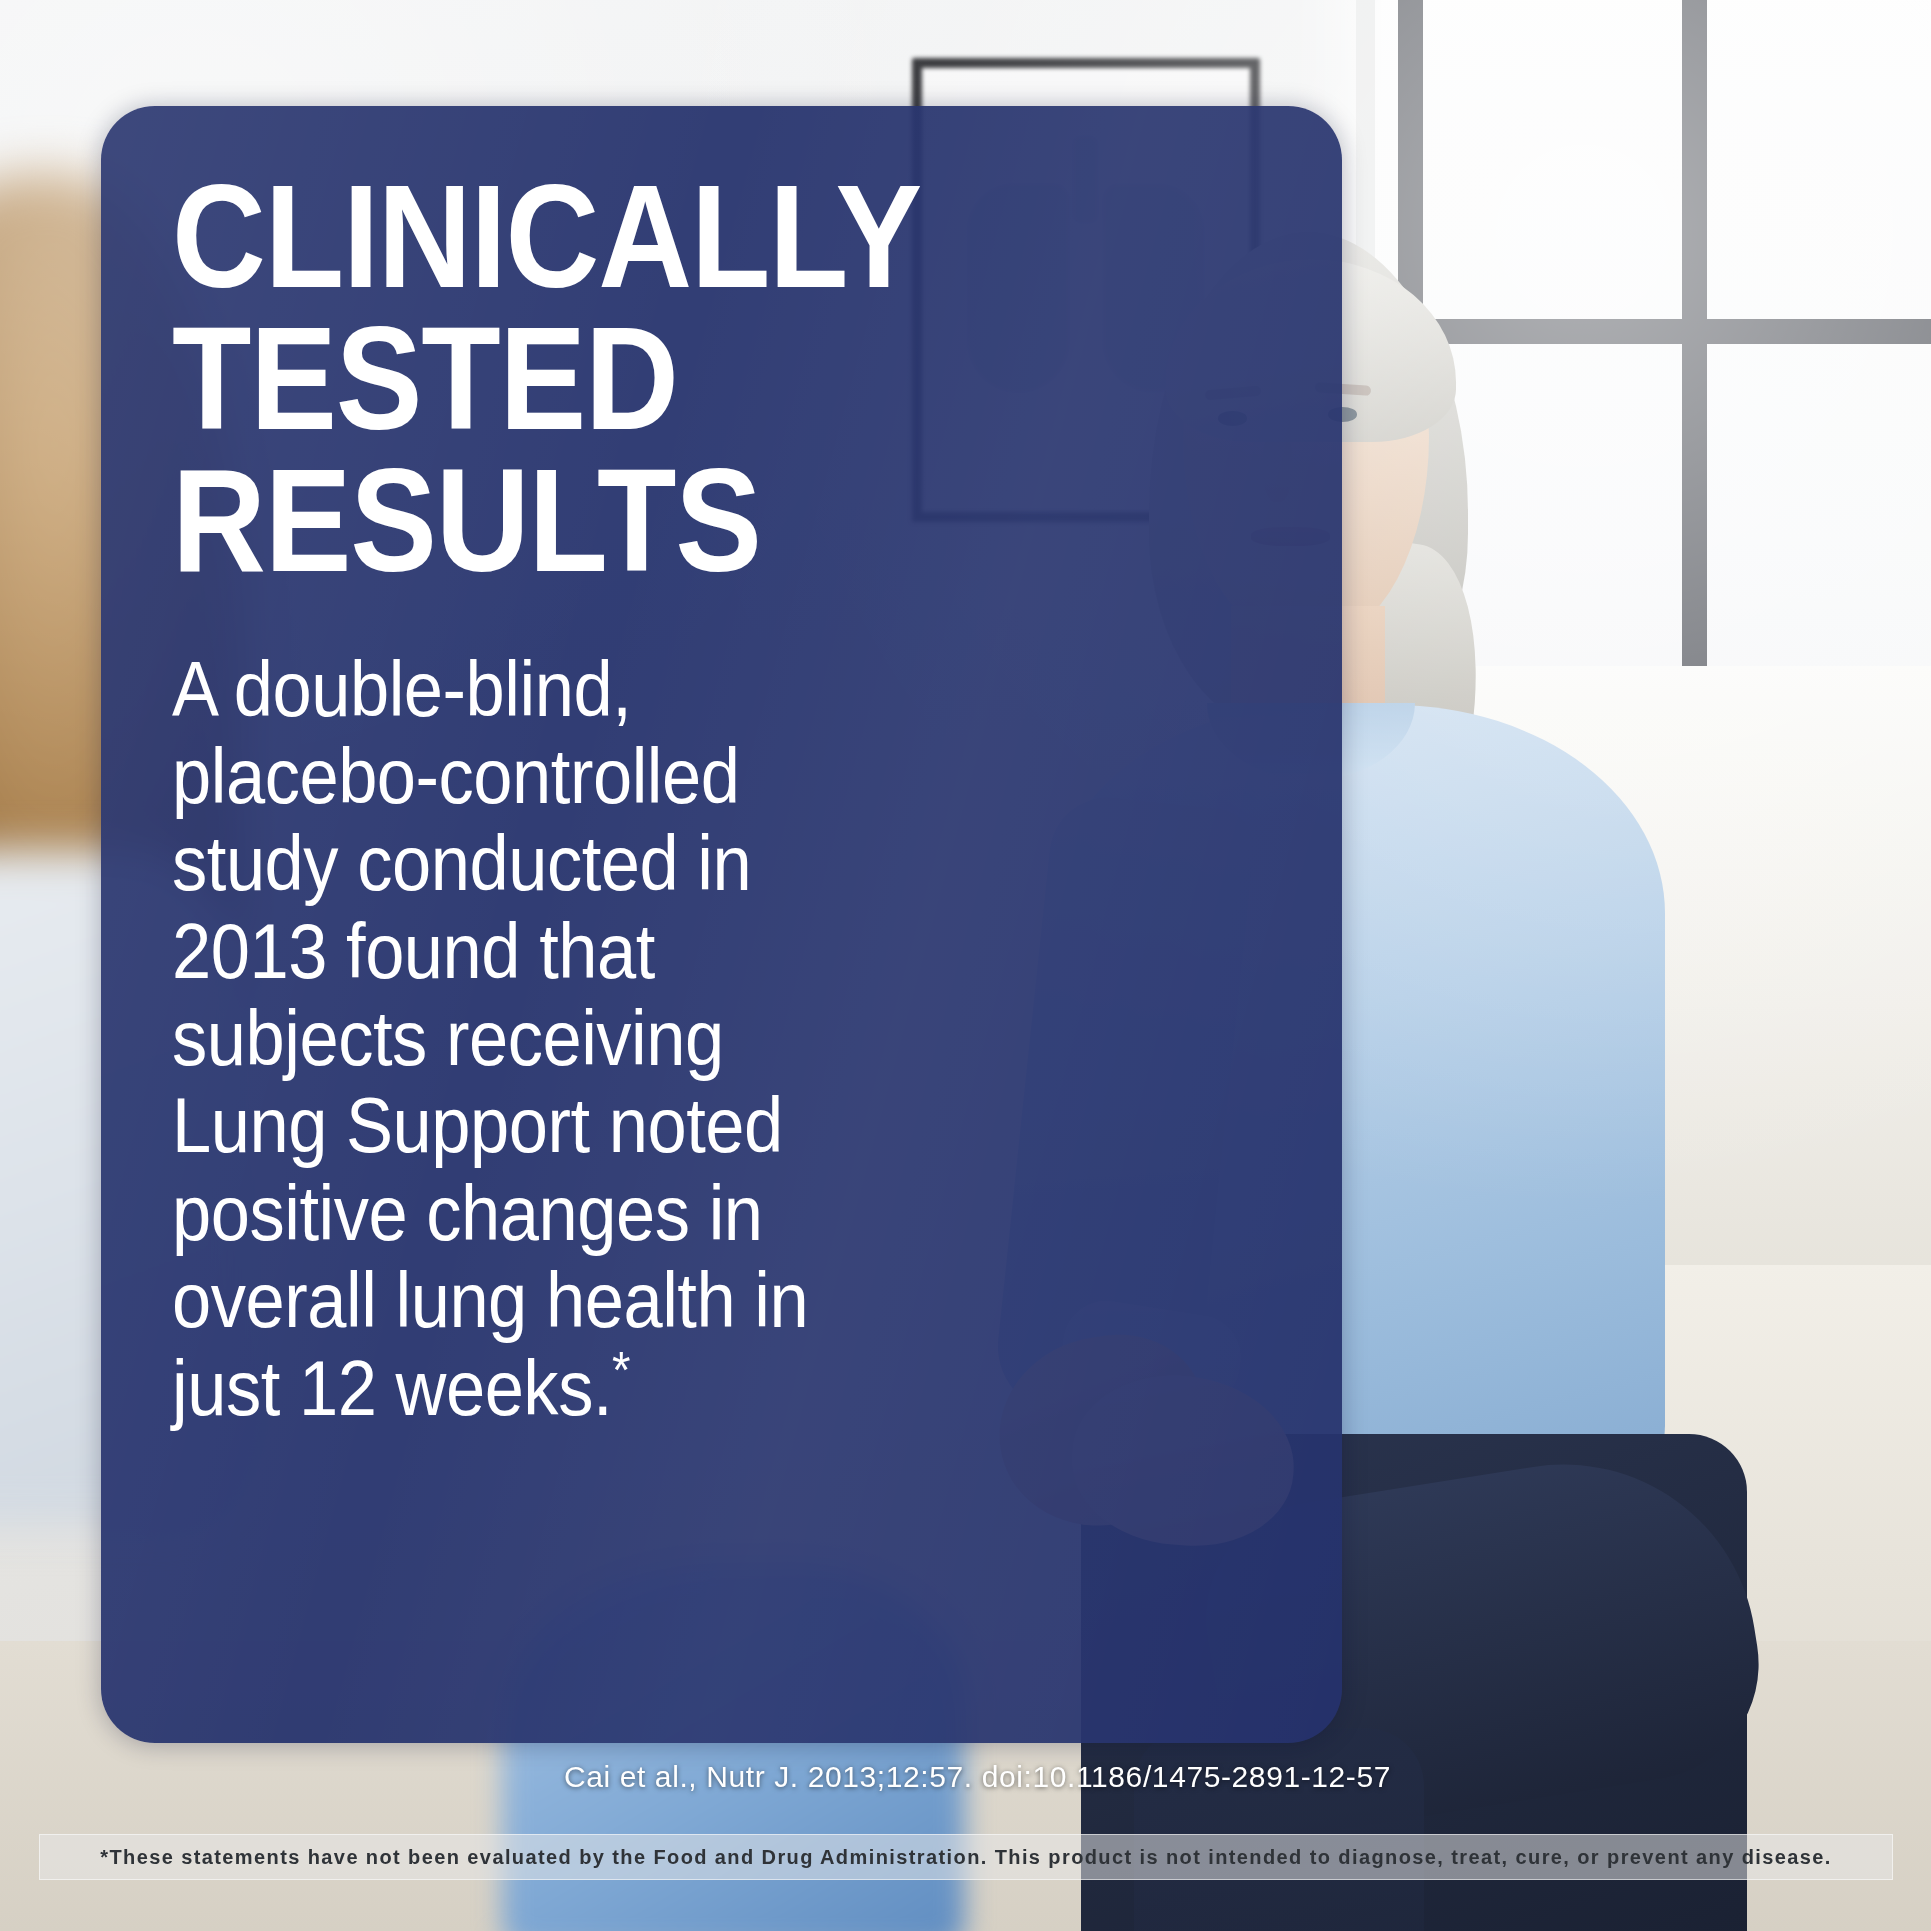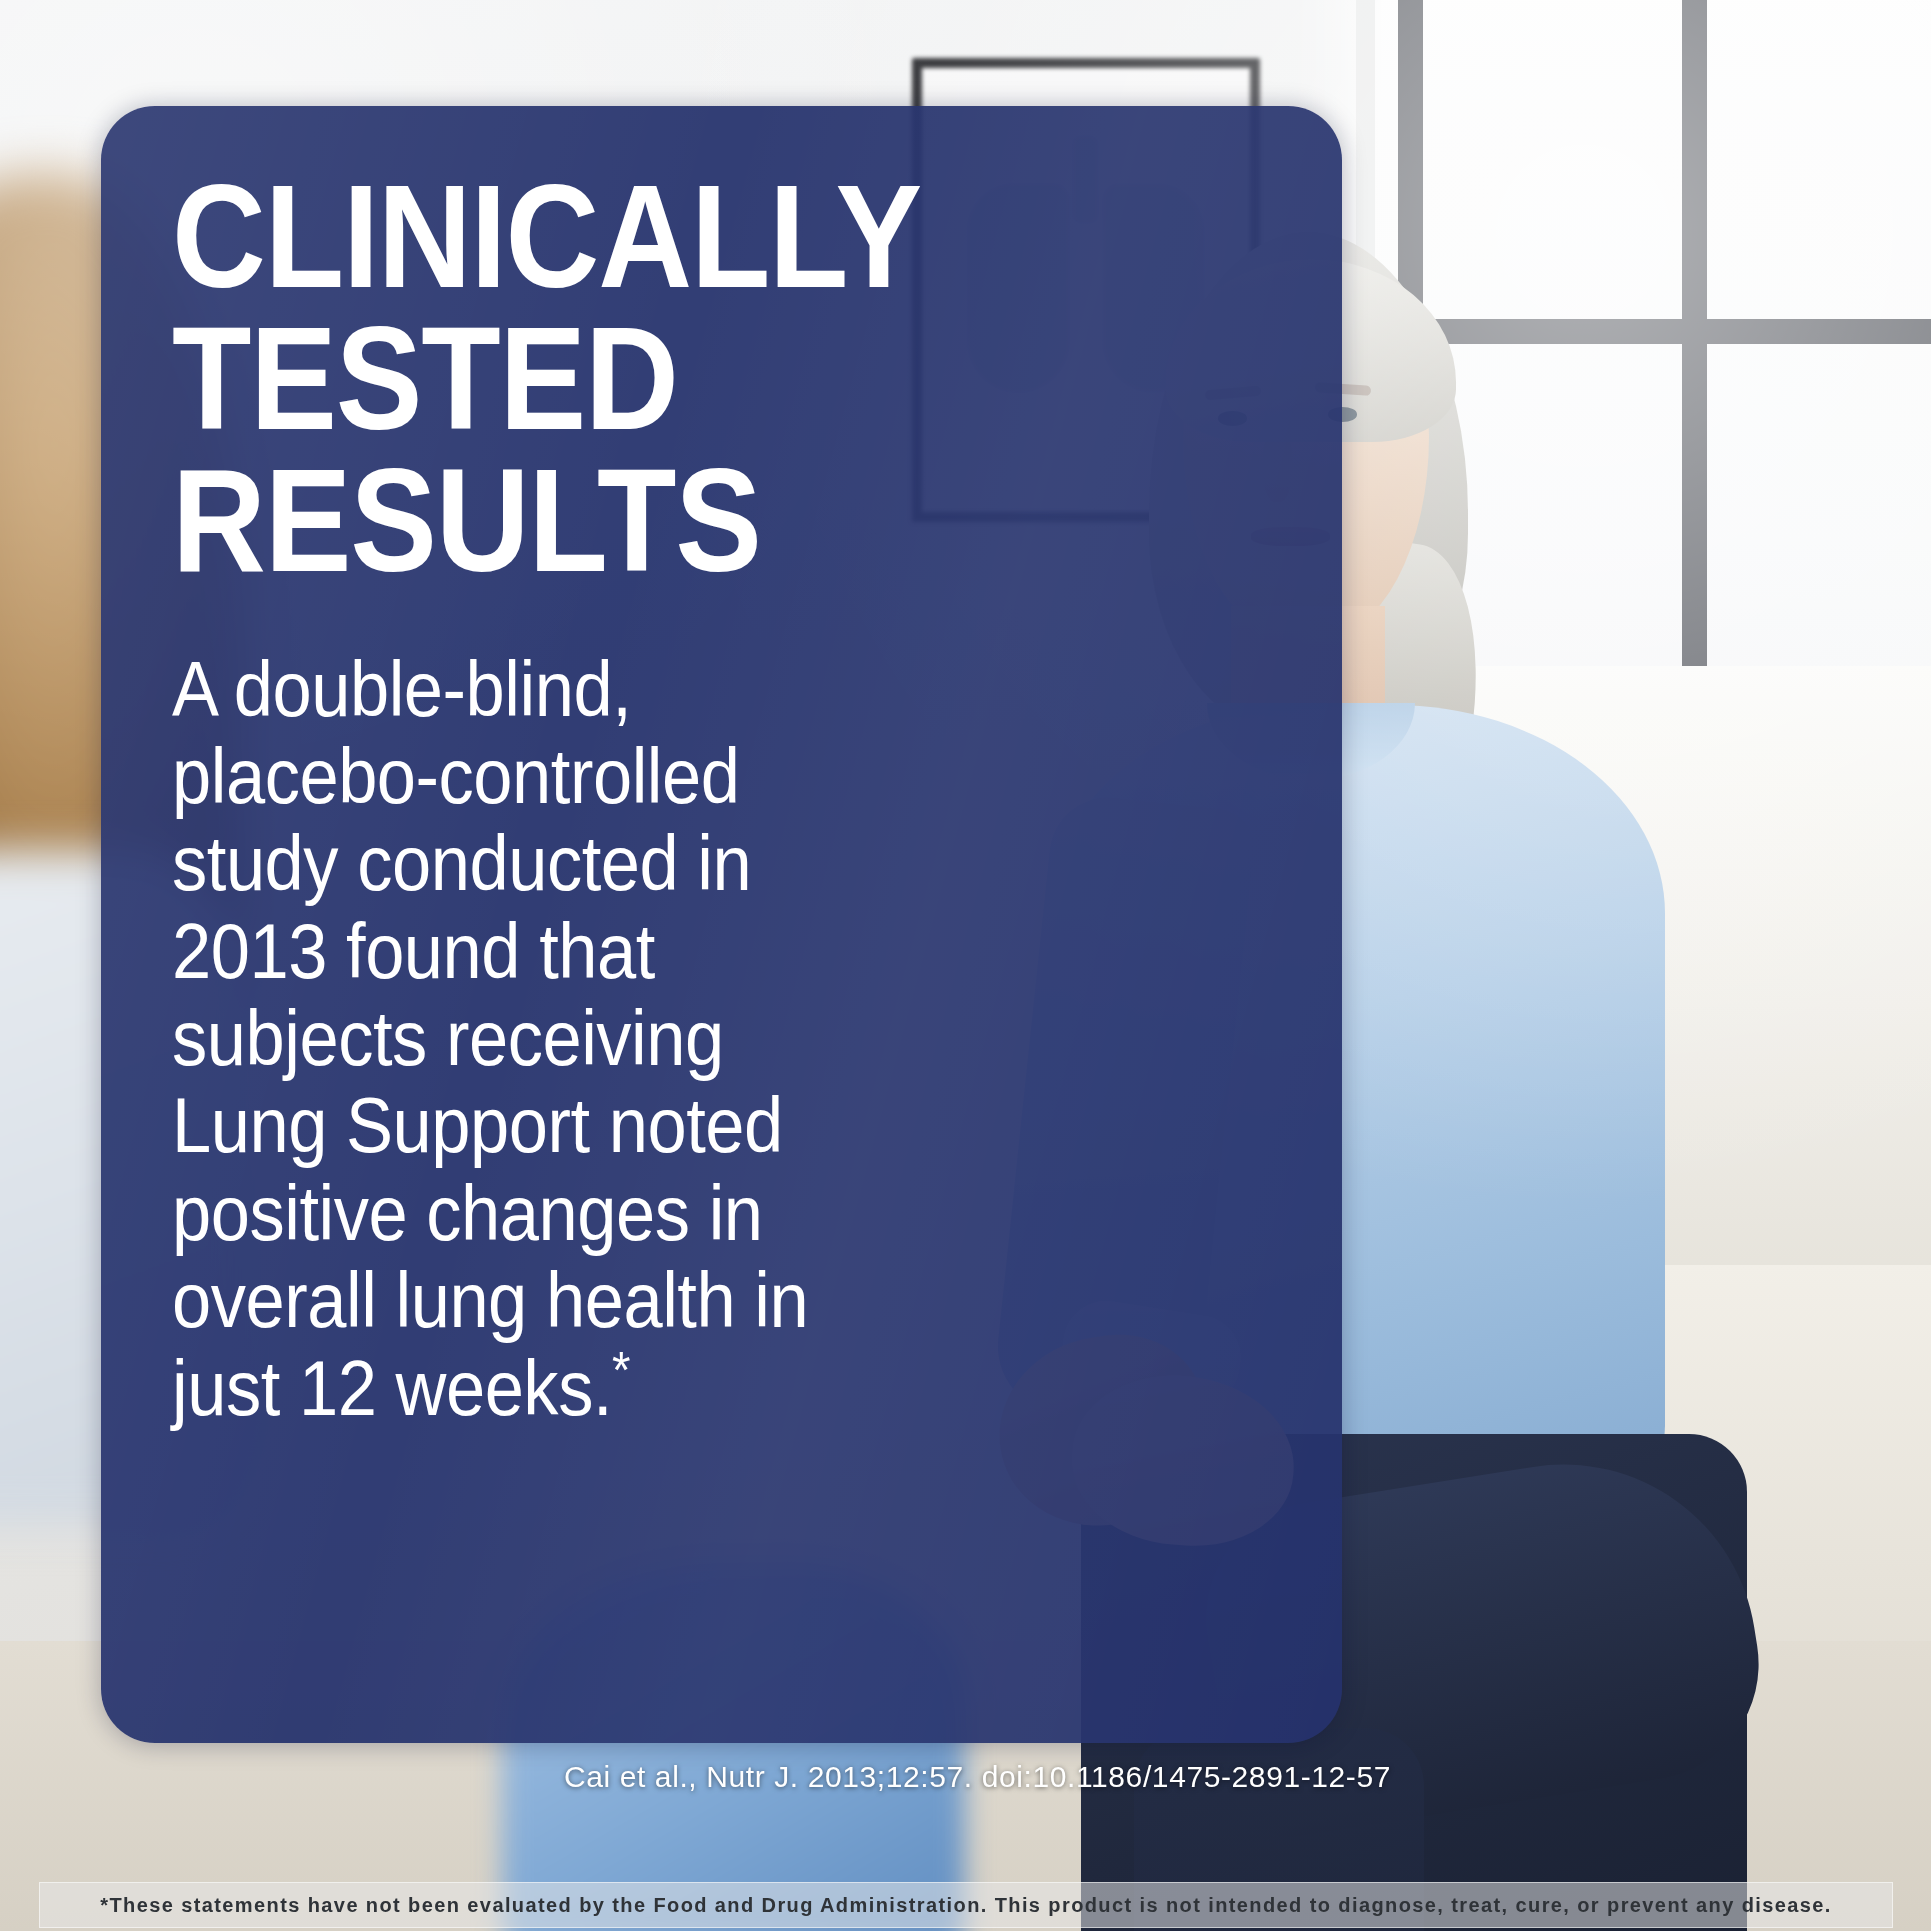--- a/index.html
+++ b/index.html
@@ -150,21 +150,21 @@
   .citation{position:absolute;left:0;top:1760px;width:1931px;text-align:center;
             color:#ffffff;font-family:"Liberation Sans",sans-serif;
             font-size:30px;letter-spacing:0.6px;font-weight:400;
             text-shadow:0 1px 4.8px rgba(0,0,0,.55);margin-left:12px;}
 
   
   .disclaimer-bar{position:absolute;left:39px;top:1834px;width:1854px;height:46px;
             background:rgba(232,232,232,.52);
             border:1px solid rgba(255,255,255,.55);
             box-sizing:border-box;
-            display:flex;align-items:center;justify-content:center;margin-top:48px;}
+            display:flex;align-items:center;justify-content:center;}
   .disclaimer-text{color:#2f3338;font-family:"Liberation Sans",sans-serif;
             font-size:20px;letter-spacing:1.4px;font-weight:600;white-space:nowrap;}
 </style>
 </head>
 <body>
 
 <div id="stage">
 
   <div class="photo">
     <div class="wall"></div>

